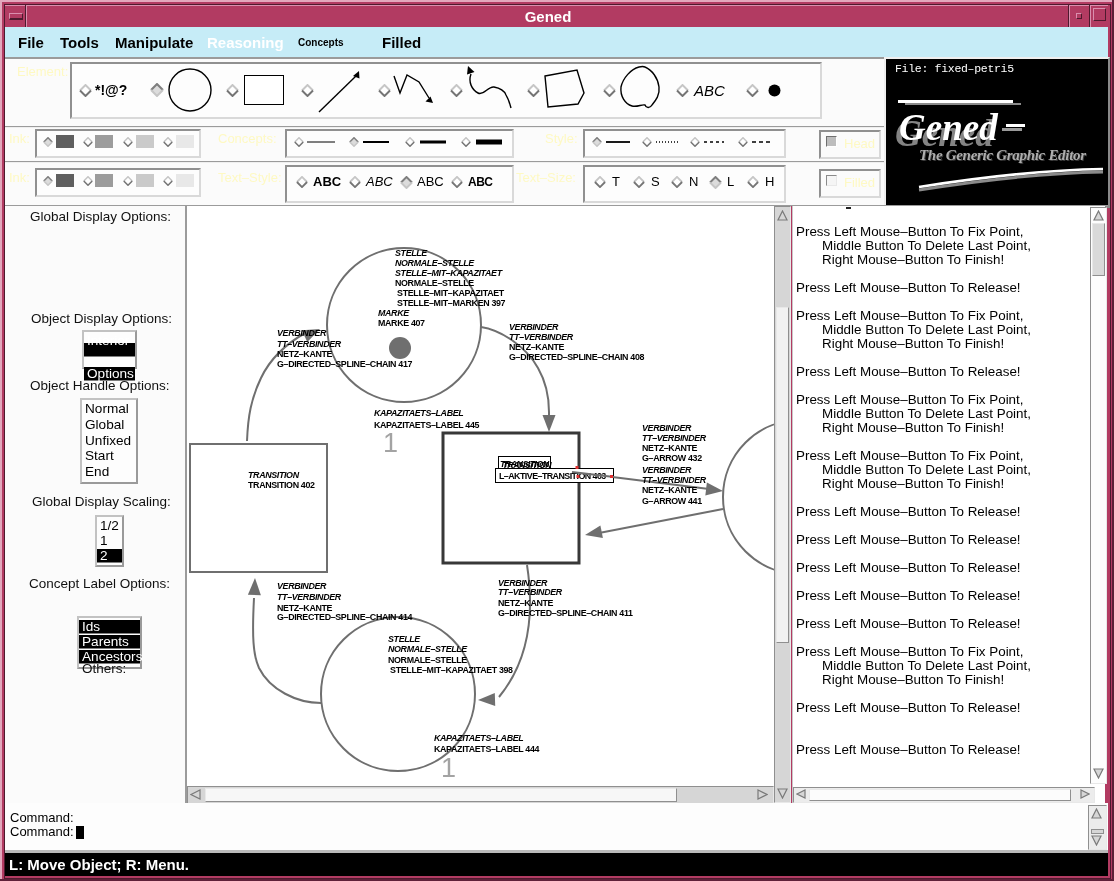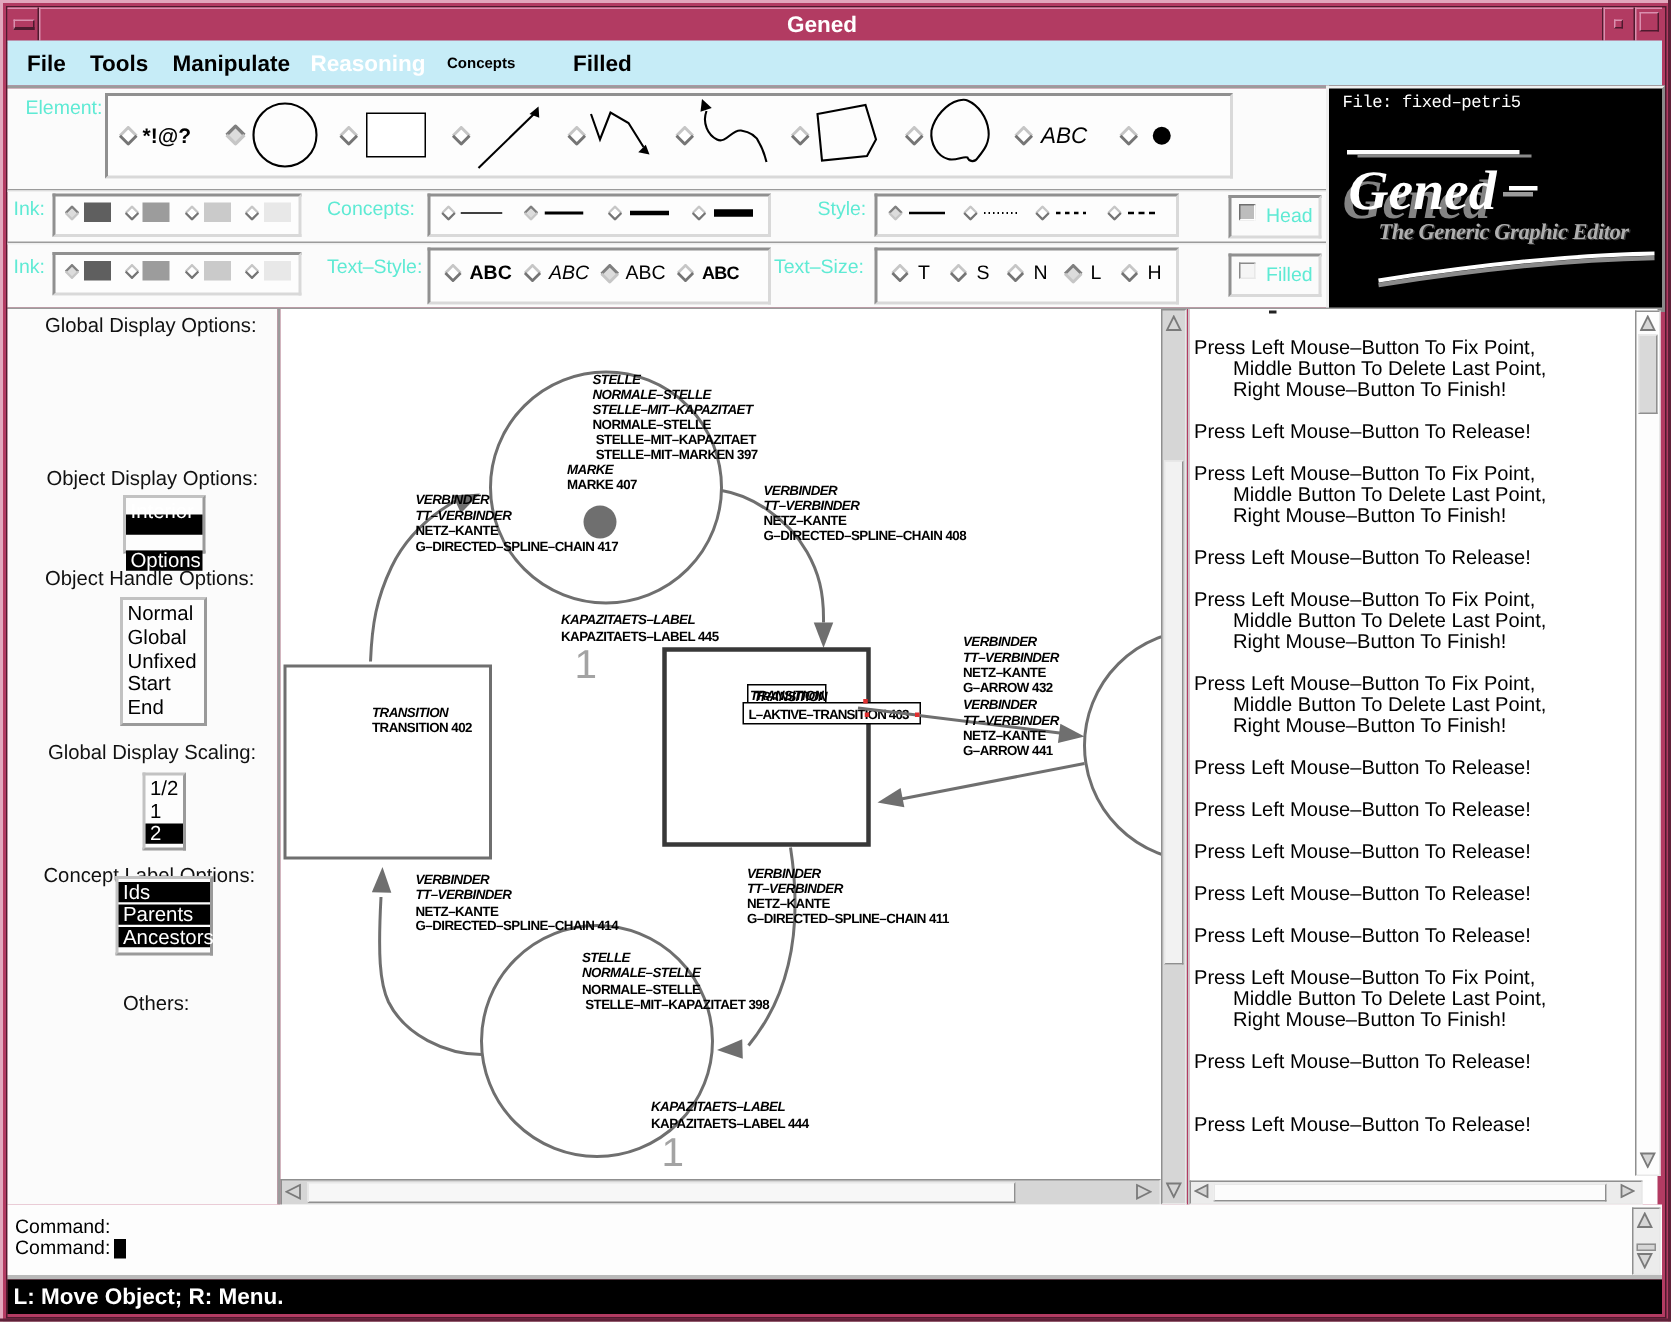--- a/index.html
+++ b/index.html
@@ -1,17 +1,17 @@
 <!DOCTYPE html>
 <html><head><meta charset="utf-8">
 <style>
 html,body{margin:0;padding:0;background:#888}
 #win{position:relative;width:1114px;height:881px;background:#b23b62;font-family:"Liberation Sans",sans-serif;overflow:hidden}
 .a{position:absolute}
-.lbl{position:absolute;font-size:13px;color:#5eead4}
+.lbl{position:absolute;font-size:13px;color:#fef9c3}
 .box3d{position:absolute;background:#fdfdfd;border:2px solid;border-color:#909090 #d9d9d9 #d9d9d9 #909090}
 .lb{position:absolute;background:#fdfdfd;border:2px solid;border-color:#c2c2c2 #9a9a9a #9a9a9a #c2c2c2;font-size:13.6px;color:#000;padding:1px 0 0 0}
 .lb div{white-space:nowrap;padding-left:3px}
 .sel{background:linear-gradient(#000,#000) left center/100% 13.5px no-repeat;color:#fff}
 .slbl{position:absolute;font-size:13.5px;color:#111}
 .sb{position:absolute;background:#d6d6d6;border:1px solid;border-color:#8f8f8f #e8e8e8 #e8e8e8 #8f8f8f}
 </style></head>
 <body>
 <div id="win">
 
@@ -344,21 +344,21 @@
       <div style="height:15.8px;line-height:15.8px">Start</div>
       <div style="height:15.8px;line-height:15.8px">End</div>
     </div>
 <div class="slbl" style="left:32px;top:494px">Global Display Scaling:</div>
 <div class="lb" style="left:95px;top:515px;width:25px;height:47.0px">
       <div style="height:15.0px;line-height:15.0px">1/2</div>
       <div style="height:15.0px;line-height:15.0px">1</div>
       <div class="sel" style="height:15.0px;line-height:15.0px">2</div>
     </div>
 <div class="slbl" style="left:29px;top:576px">Concept Label Options:</div>
-<div class="lb" style="left:77px;top:584px;width:61px;height:47.599999999999994px">
+<div class="lb" style="left:77px;top:616px;width:61px;height:47.599999999999994px">
       <div class="sel" style="height:15.2px;line-height:15.2px">Ids</div>
       <div class="sel" style="height:15.2px;line-height:15.2px">Parents</div>
       <div class="sel" style="height:15.2px;line-height:15.2px">Ancestors</div>
     </div>
 <div class="slbl" style="left:82px;top:661px">Others:</div>
 <div class="a" style="left:187px;top:206px;width:587px;height:580px;background:#fff"></div>
 <svg class="a" style="left:187px;top:206px" width="587" height="580" viewBox="0 0 587 580" font-family="Liberation Sans, sans-serif">
       <circle cx="217" cy="119" r="77" fill="none" stroke="#6f6f6f" stroke-width="2"></circle>
       <circle cx="213" cy="142" r="11" fill="#6f6f6f"></circle>
       <rect x="3" y="238" width="137" height="128" fill="none" stroke="#6f6f6f" stroke-width="2"></rect>

